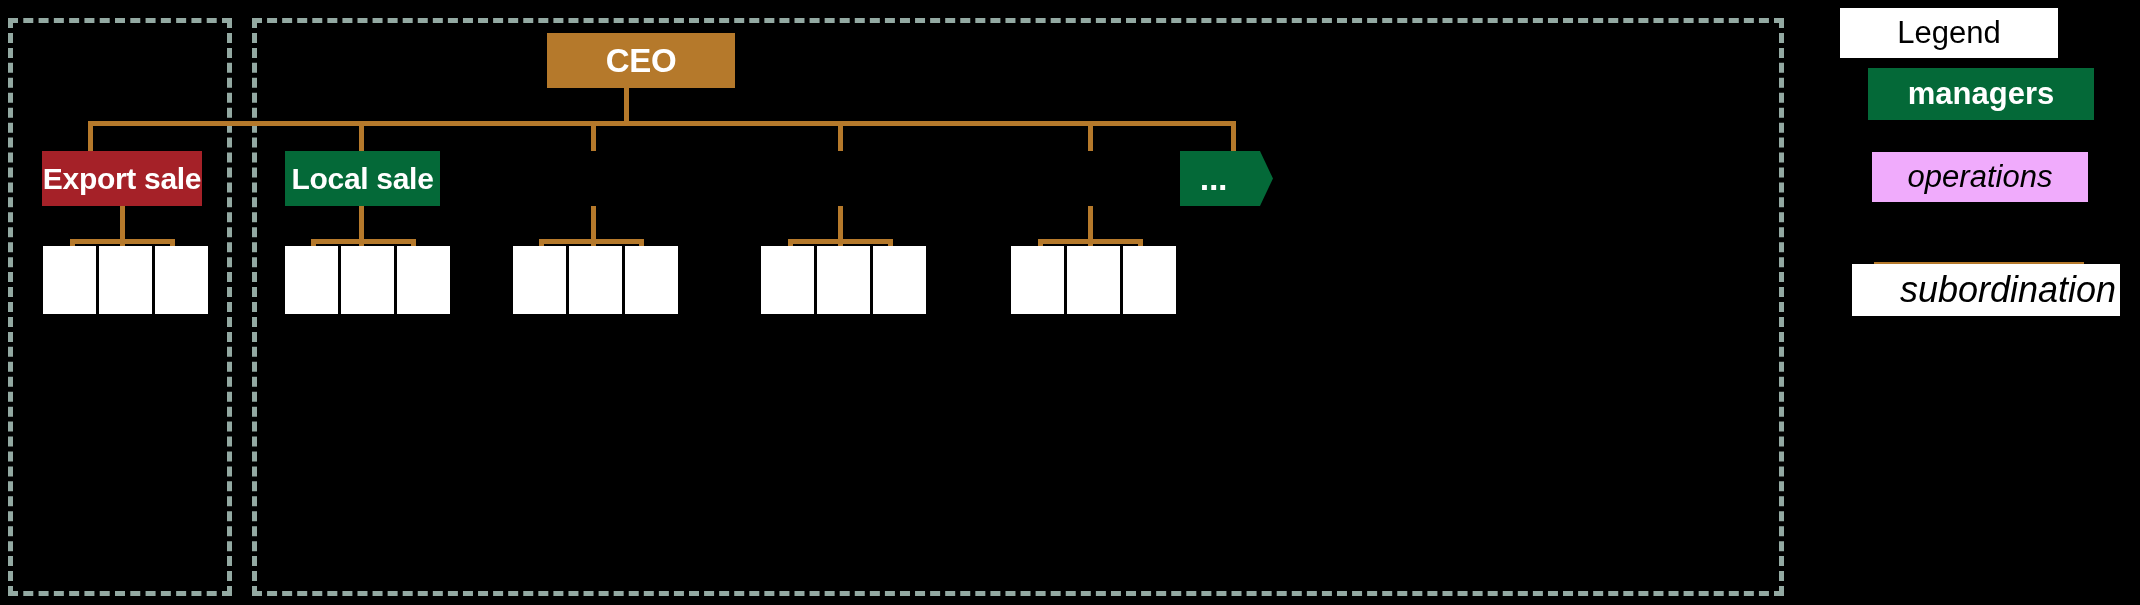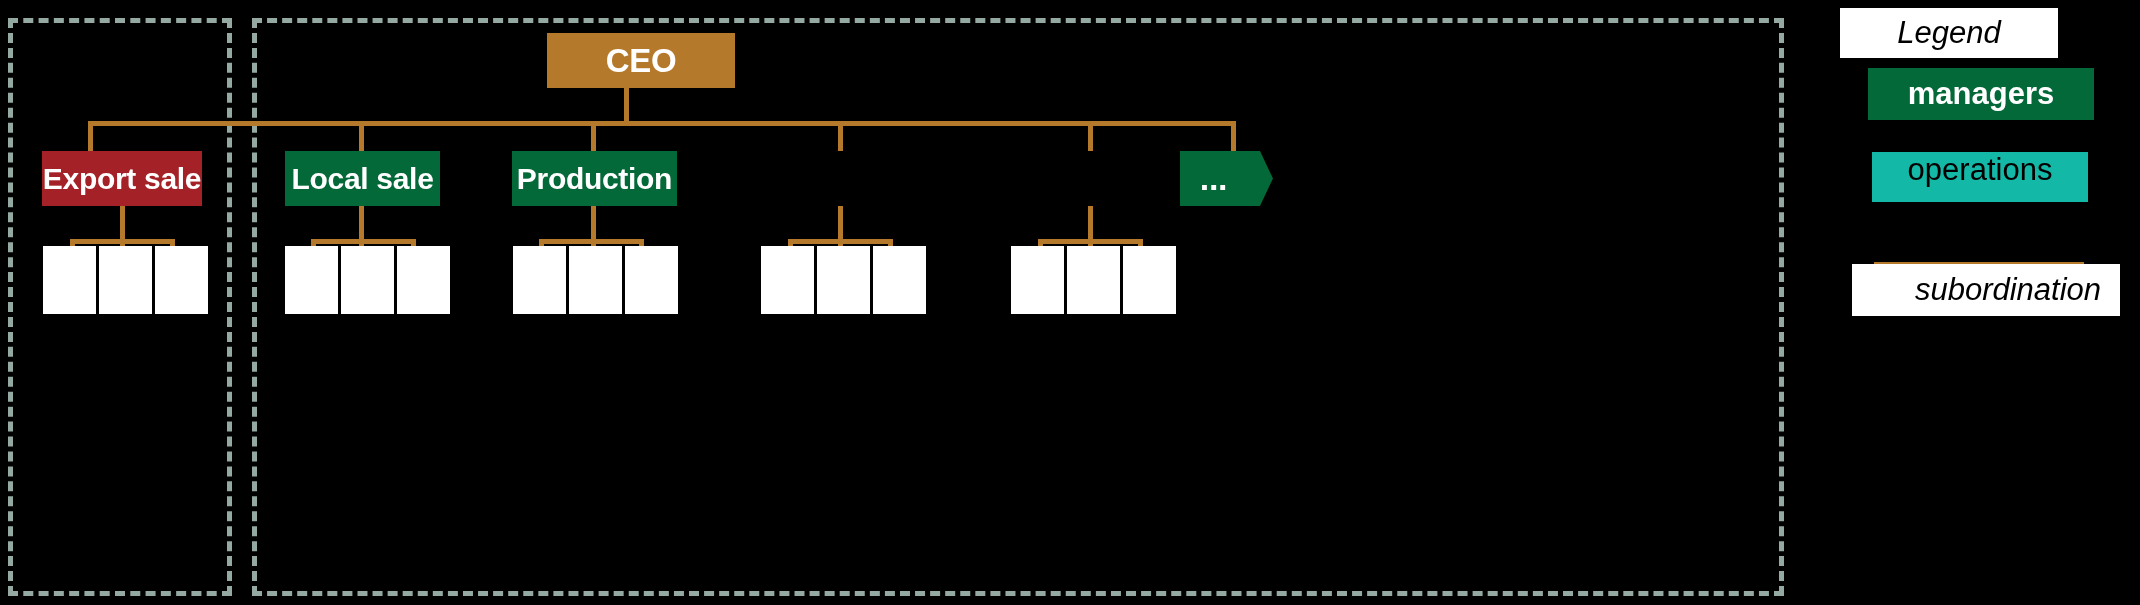--- a/index.html
+++ b/index.html
@@ -73,61 +73,62 @@
   }
 
   
   .legend {
     position: absolute;
   }
   .legend-title {
     position: absolute;
     background: #ffffff;
     color: #000000;
-    font-style: italic;
     font-size: 31px;
     display: flex;
     align-items: center;
     justify-content: center;
     box-sizing: border-box;
   }
   .legend-managers {
     position: absolute;
     background: #046938;
     color: #ffffff;
     font-weight: bold;
     font-size: 31px;
     display: flex;
     align-items: center;
     justify-content: center;
     box-sizing: border-box;
   }
   .legend-operations {
     position: absolute;
-    background: #14b8a6;
+    background: #f0abfc;
     color: #000000;
     font-size: 31px;
     display: flex;
-    justify-content: center;
-    box-sizing: border-box;
+    align-items: center;
+    justify-content: center;
+    box-sizing: border-box;
+    font-style: italic;
   }
   .legend-sub-wrap {
     position: absolute;
   }
   .legend-sub-line {
     position: absolute;
     background: #b5792b;
     height: 5px;
   }
   .legend-sub-label {
     position: absolute;
     background: #ffffff;
     color: #000000;
     font-style: italic;
-    font-size: 31px;
+    font-size: 36px;
     display: flex;
     align-items: center;
     justify-content: center;
     box-sizing: border-box;
     padding-left: 44px;
   }
 </style>
 </head>
 <body>
 
@@ -151,23 +152,20 @@
   <div class="conn conn-v" style="left:1231px; top:121px; width:5px; height:30px;"></div>
 
   <div class="node mgr-green" style="left:285px; top:151px; width:155px; height:55px;">
     <span>Local sale</span>
   </div>
 
   <div class="node mgr-red" style="left:42px; top:151px; width:160px; height:55px;">
     <span>Export sale</span>
   </div>
 
-  <div class="node mgr-green" style="left:512px; top:151px; width:165px; height:55px;">
-    <span>Production</span>
-  </div>
 
 
 
   <div class="node chevron" style="left:1180px; top:151px; width:93px; height:55px;">
     <span>...</span>
   </div>
 
   <div class="conn conn-v" style="left:120px; top:206px; width:5px; height:35px;"></div>
   <div class="conn conn-h" style="left:70px; top:239px; width:105px; height:5px;"></div>
   <div class="conn conn-v" style="left:70px; top:239px; width:5px; height:28px;"></div>

